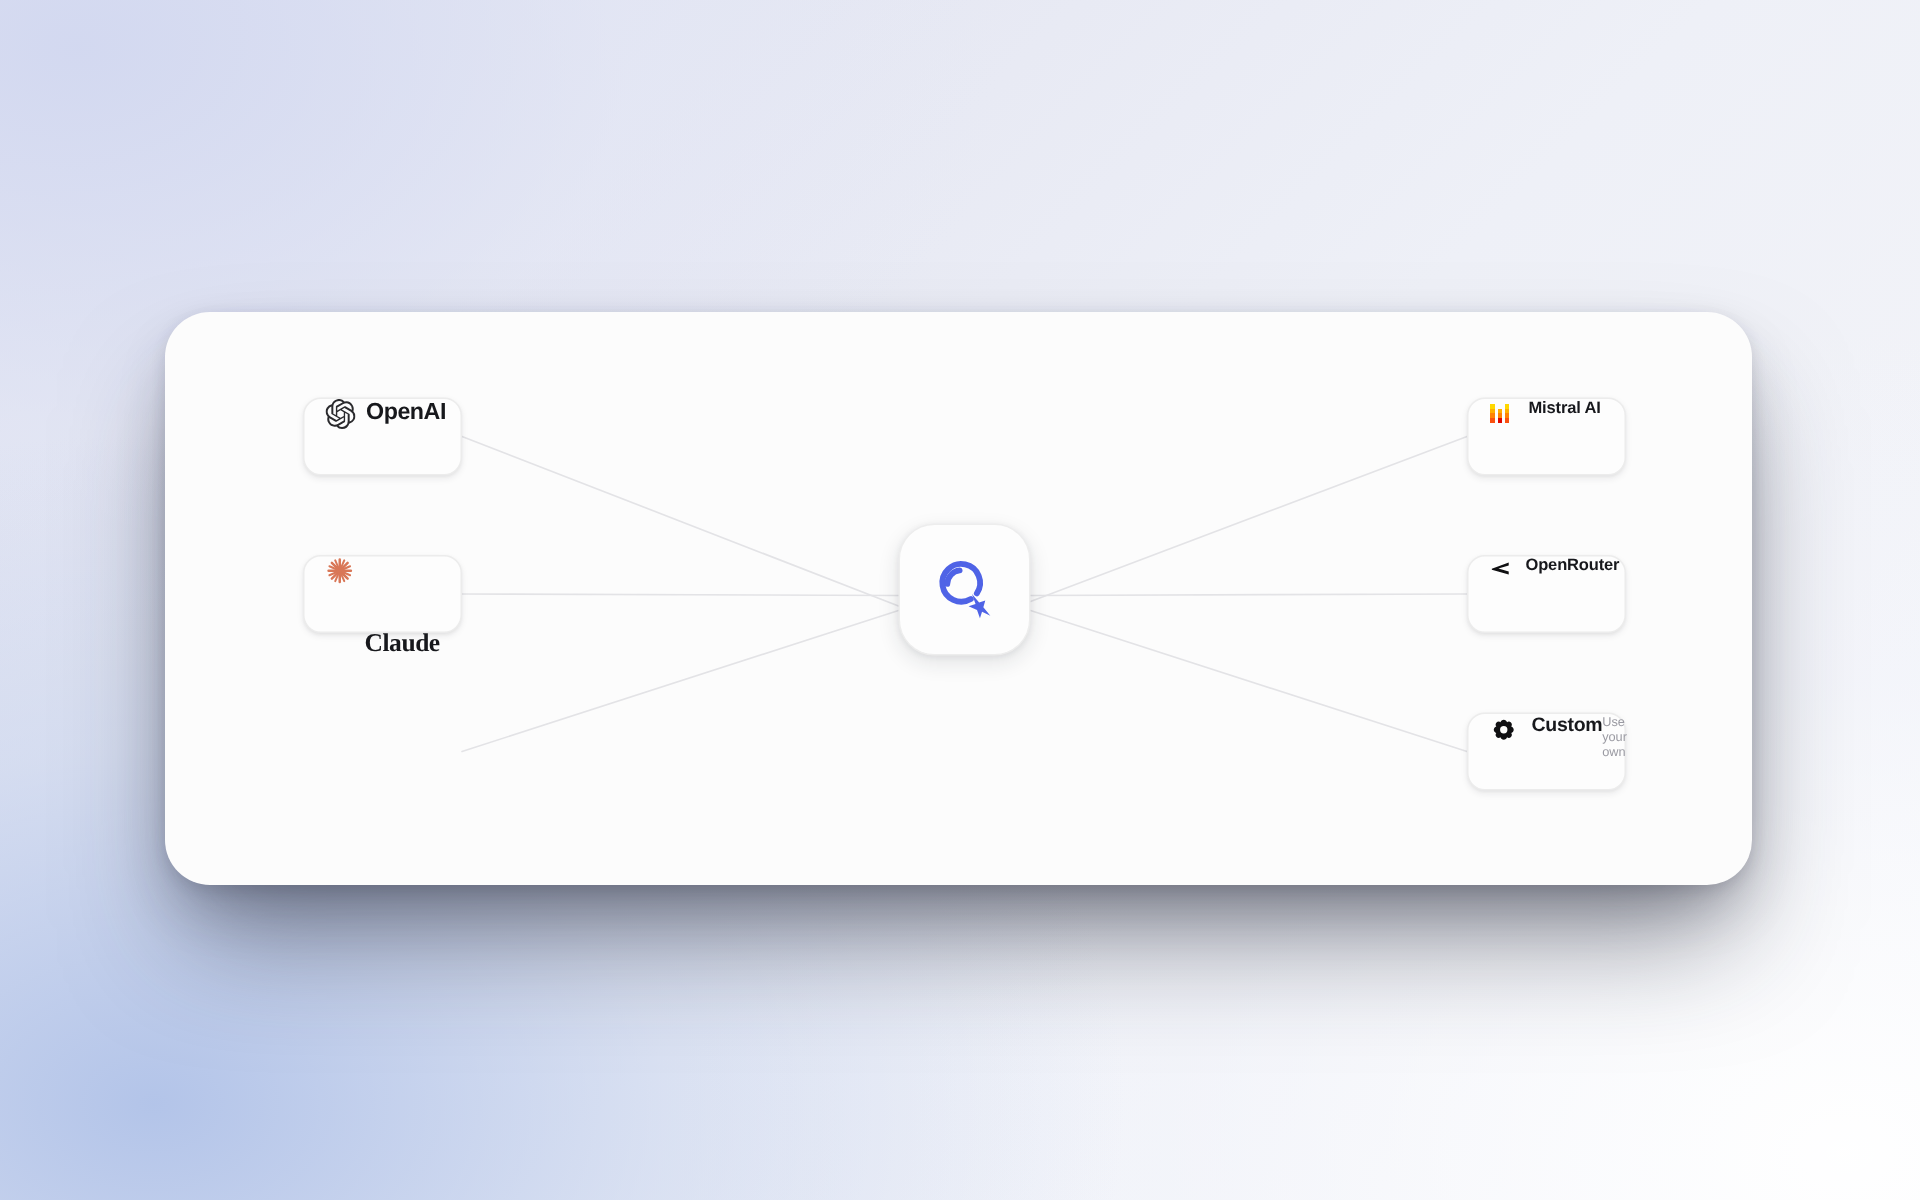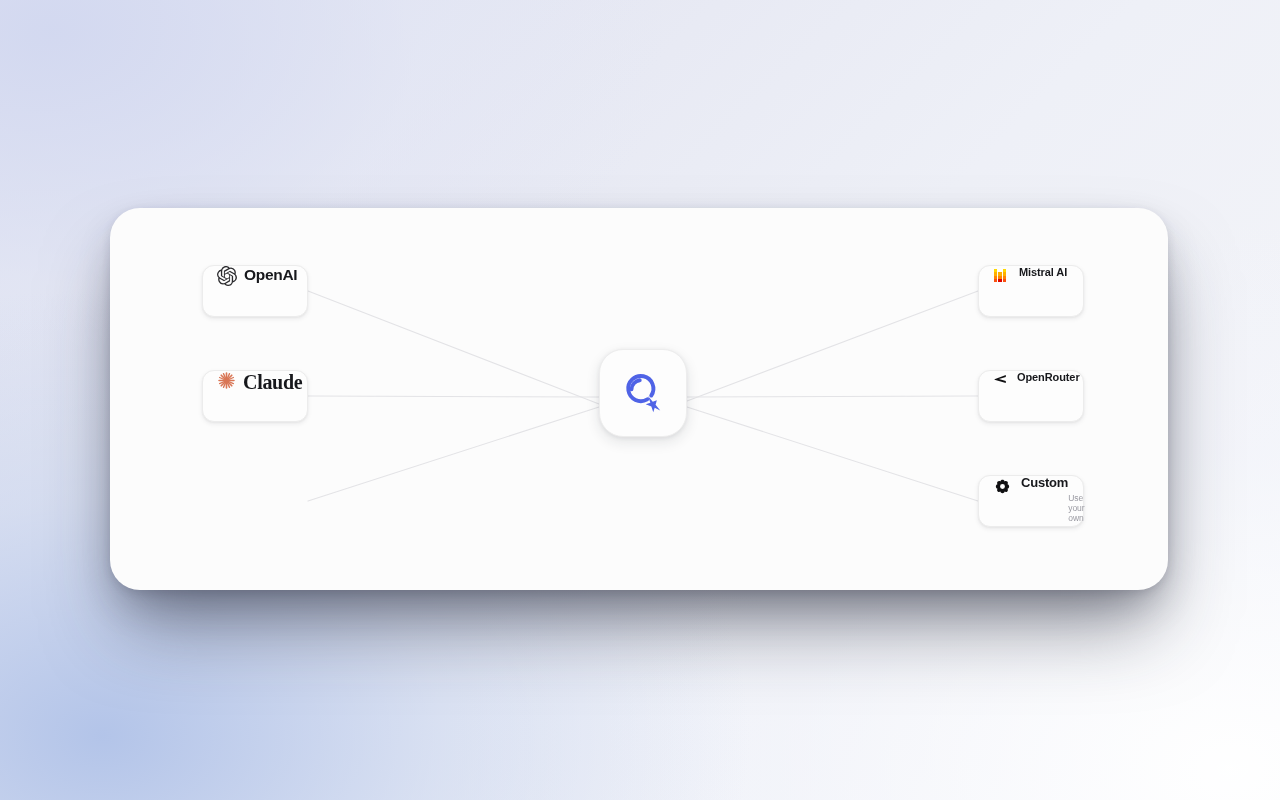--- a/index.html
+++ b/index.html
@@ -67,26 +67,26 @@
   .row-2 { top: 162px; }
   .row-3 { top: 267px; }
 
   .node-label {
     font-size: 15.5px;
     font-weight: 700;
     color: #17181c;
     letter-spacing: -0.3px;
     white-space: nowrap;
   }
-  .node-label.serif { font-family: "Liberation Serif", serif; font-size: 20px; font-weight: 700; }
+  .node-label.serif { font-family: "Liberation Serif", serif; font-size: 17px; font-weight: 700; margin-top: 48px; }
   .node-label.small { font-size: 11px; font-weight: 700; letter-spacing: -0.1px; }
 
   .label-stack { display: flex; line-height: 1.15; }
   .label-title { font-size: 13px; font-weight: 700; color: #17181c; letter-spacing: -0.2px; }
-  .label-sub   { font-size: 8.5px; font-weight: 400; color: #9a9aa2; letter-spacing: -0.05px; margin-top: 18px; }
+  .label-sub   { font-size: 8.5px; font-weight: 400; color: #9a9aa2; letter-spacing: -0.05px; margin-top: 1px; }
 
   .ico { flex: 0 0 auto; display: block; }
 
   
   .center-node {
     position: absolute;
     left: 489px;
     top: 141px;
     width: 88px;
     height: 88px;

